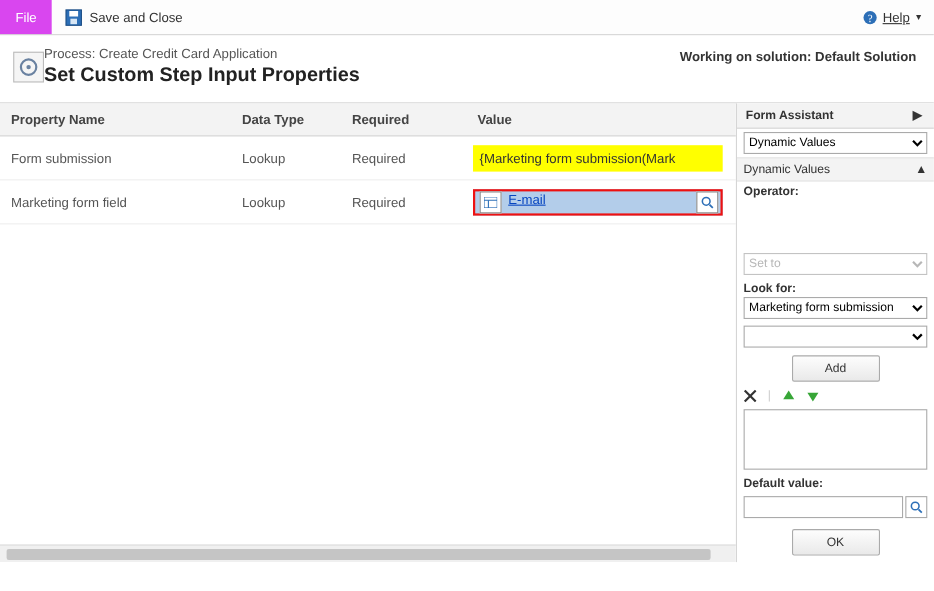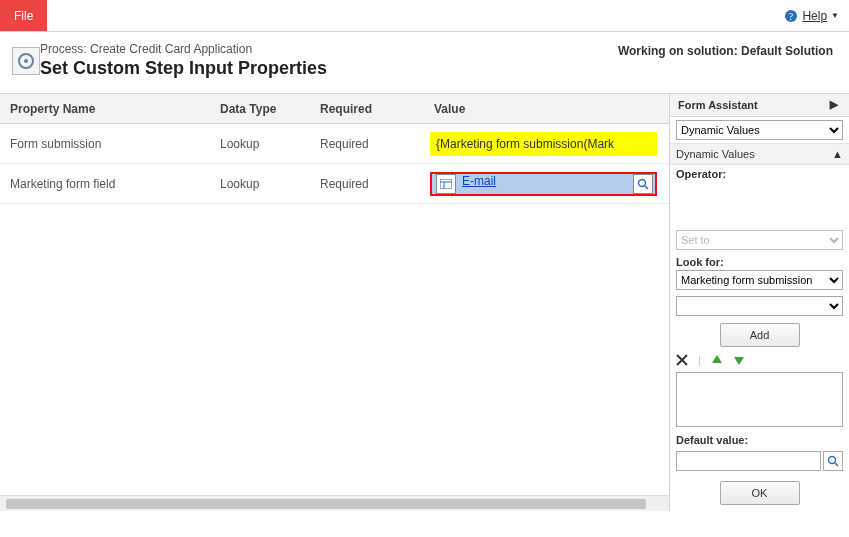--- a/index.html
+++ b/index.html
@@ -1,20 +1,20 @@
 <!DOCTYPE html>
 <html><head>
 <meta charset="utf-8">
 <style>
   * { box-sizing: border-box; }
   html, body { margin: 0; padding: 0; font-family: "Segoe UI", Tahoma, sans-serif; font-size: 12px; color: #333; }
   body { width: 849px; height: 537px; background: #fff; overflow: hidden; position: relative; }
 
   .toolbar { height: 32px; display: flex; align-items: center; border-bottom: 1px solid #d5d5d5; background: #fdfdfd; }
-  .file-btn { height: 100%; background: #ef4444; color: #fff; padding: 0 14px; display: flex; align-items: center; cursor: pointer; }
+  .file-btn { height: 100%; background: #d946ef; color: #fff; padding: 0 14px; display: flex; align-items: center; cursor: pointer; }
   .save-close { display: flex; align-items: center; gap: 6px; padding: 0 12px; height: 100%; cursor: pointer; }
   .toolbar-spacer { flex: 1; }
   .help-link { display: flex; align-items: center; gap: 4px; padding: 0 10px; cursor: pointer; color: #333; }
   .help-link u { text-decoration: underline; }
 
   .header-area { padding: 10px 16px 14px 12px; display: flex; align-items: center; }
   .header-icon { width: 28px; height: 28px; border: 1px solid #bbb; display:flex;align-items:center;justify-content:center; background:#f5f5f5;}
   .proc-line { font-size: 12px; color:#555; }
   .page-title { font-size: 18px; font-weight: 600; color:#222; margin-top:2px; }
   .solution-label { margin-left:auto; font-size:12px; color:#333; font-weight:600; align-self:flex-start; padding-top:2px;}
@@ -57,20 +57,30 @@
 
   svg { display:block; }
   .disabled { color:#999; background:#f7f7f7;margin-top:48px;}
 </style>
 </head>
 <body>
 
 <div class="toolbar">
   <div class="file-btn">
     <span>File</span>
+  </div>
+  <div class="save-close">
+    <span>
+      <svg width="16" height="16">
+          <rect x="1" y="1" width="14" height="14" fill="#2d6fb7" stroke="#1b4d85"></rect>
+          <rect x="4" y="2" width="8" height="5" fill="#fff"></rect>
+          <rect x="5" y="9" width="6" height="5" fill="#d7e6f5"></rect>
+        </svg>
+    </span>
+    <span>Save and Close</span>
   </div>
   <div class="toolbar-spacer"></div>
   <div class="help-link">
     <span>
       <svg width="14" height="14">
           <circle cx="7" cy="7" r="6" fill="#2d6fb7"></circle>
           <text x="7" y="11" text-anchor="middle" font-size="10" fill="#fff" font-family="Segoe UI">?</text>
         </svg>
     </span>
     <span><u>Help</u></span>

